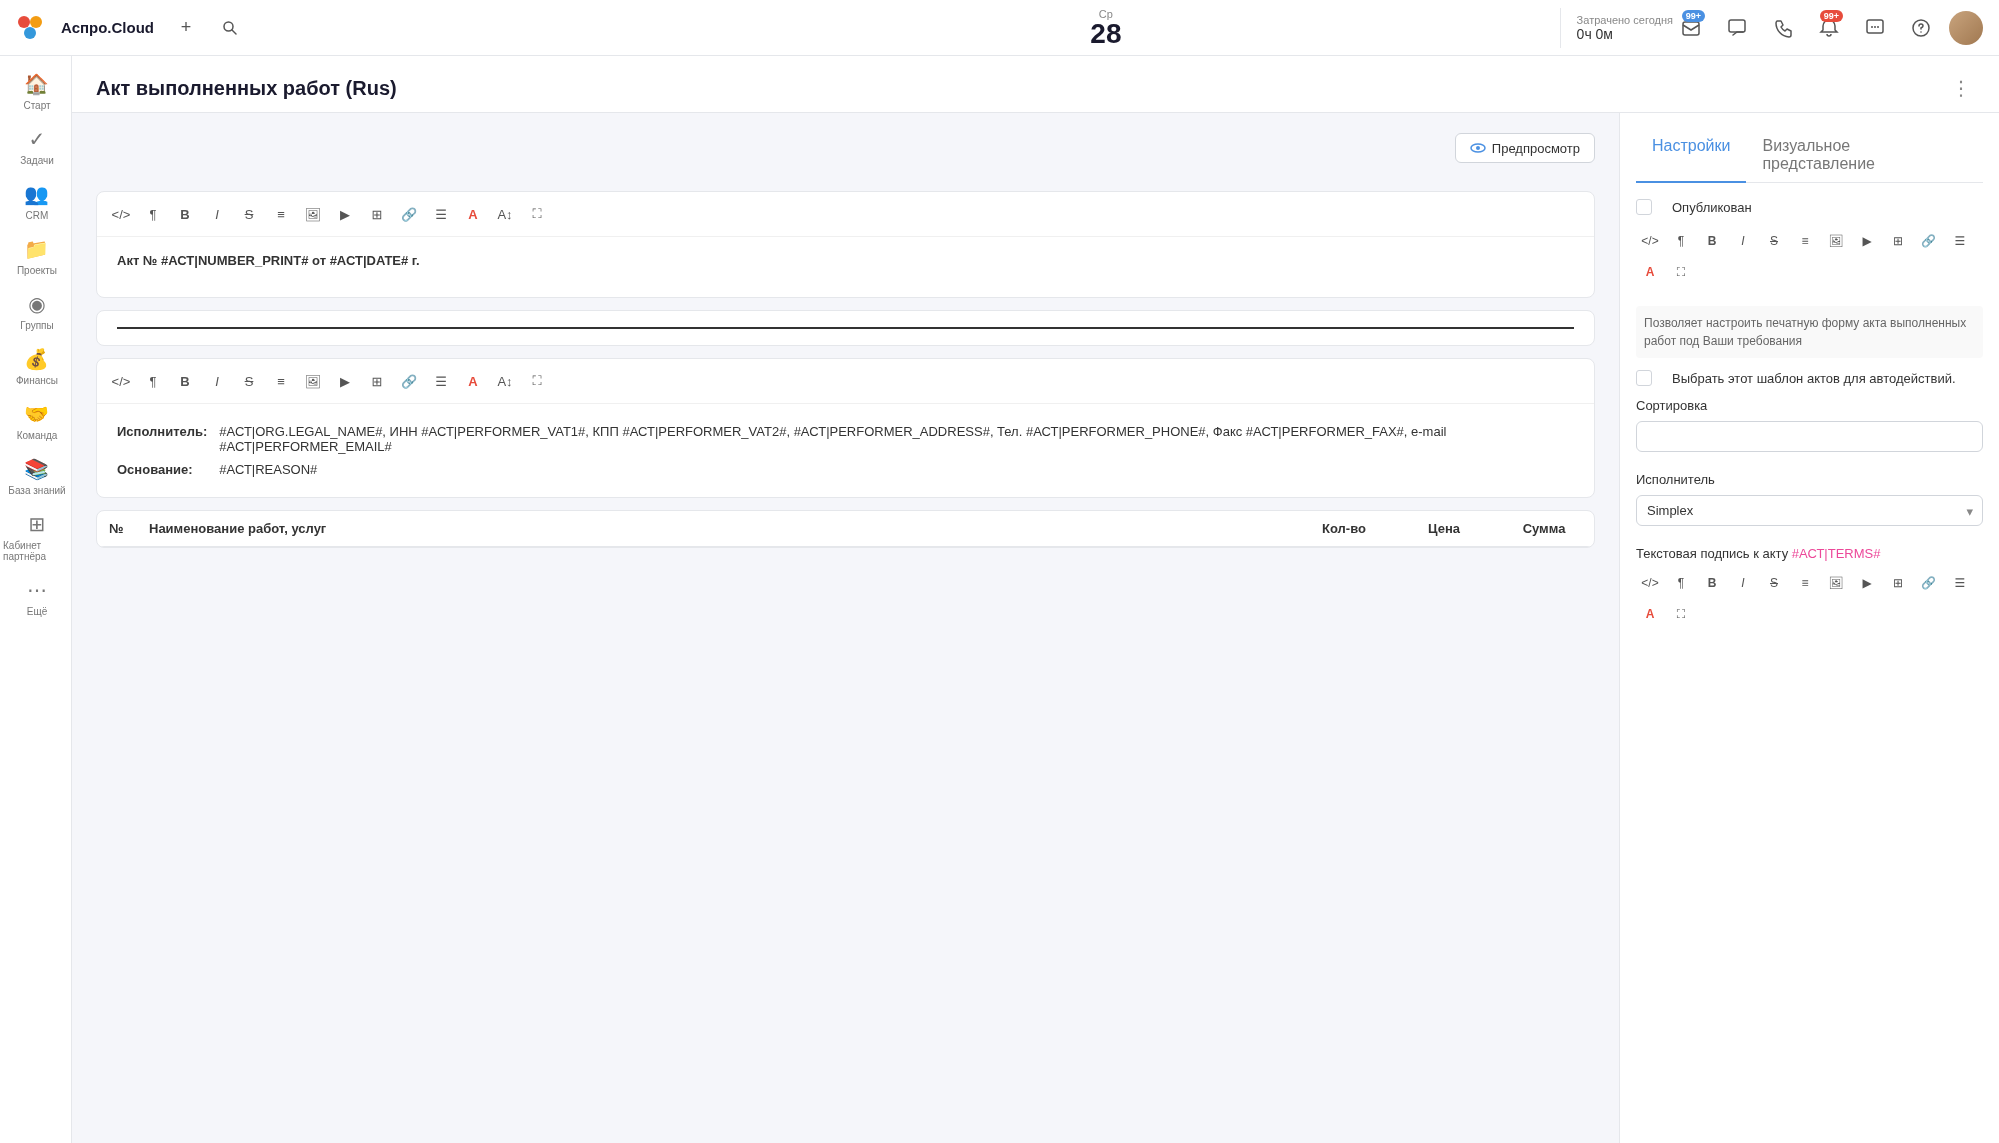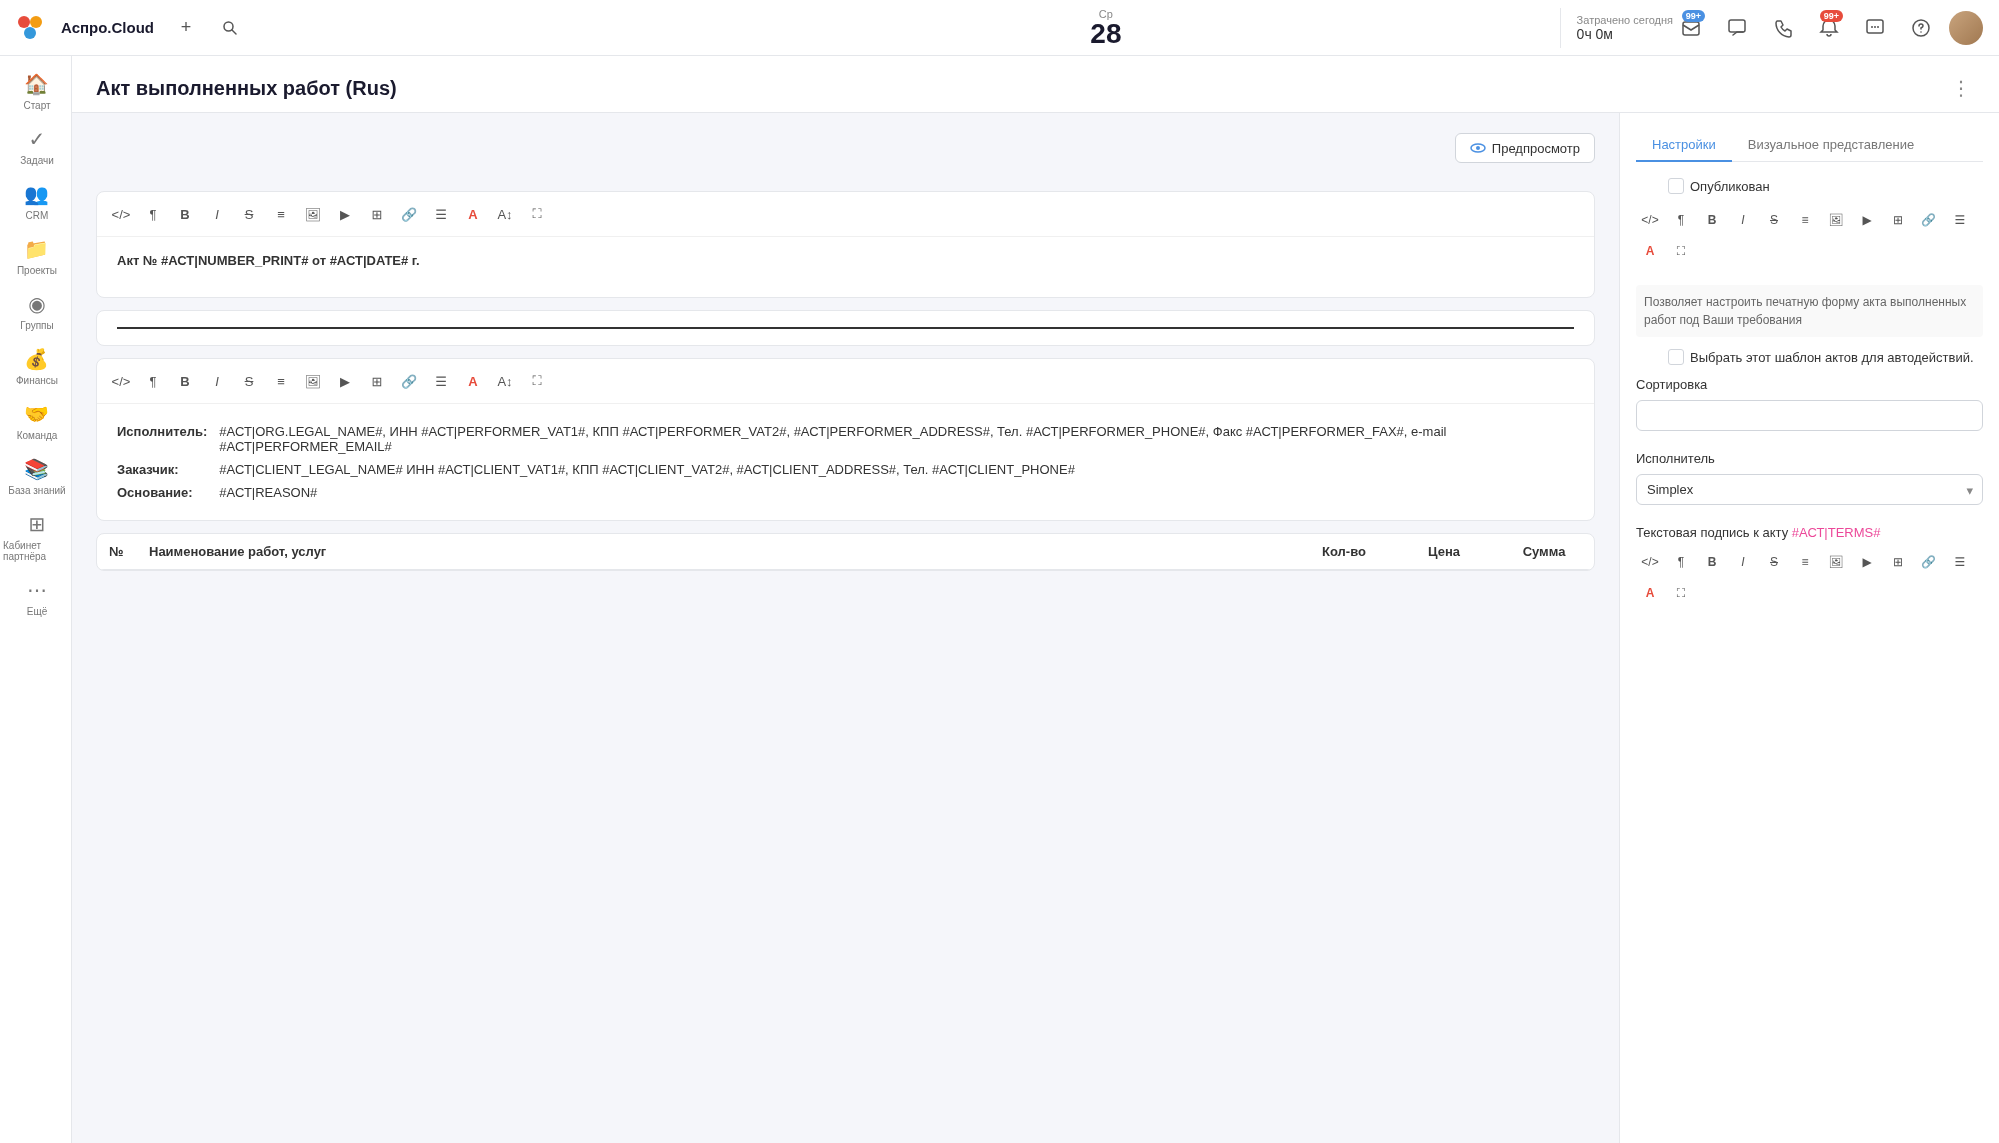--- a/index.html
+++ b/index.html
@@ -57,27 +57,27 @@
     .info-block .editor-content td { padding: 4px 8px 4px 0; vertical-align: top; font-size: 13px; }
     .info-block .editor-content td:first-child { font-weight: 600; white-space: nowrap; padding-right: 12px; }
 
     .table-block { background: #fff; border: 1px solid #e5e7eb; border-radius: 8px; overflow: hidden; }
     .table-block table { width: 100%; border-collapse: collapse; }
     .table-block th { padding: 10px 12px; text-align: left; font-weight: 600; border-bottom: 1px solid #e5e7eb; font-size: 13px; }
 
     
     .right-panel { width: 380px; background: #fff; border-left: 1px solid #e5e7eb; overflow-y: auto; padding: 16px; flex-shrink: 0; }
     .rp-tabs { display: flex; gap: 0; border-bottom: 1px solid #e5e7eb; margin-bottom: 16px; }
-    .rp-tab { padding: 8px 16px; font-size: 13px; cursor: pointer; color: #777; border-bottom: 2px solid transparent; margin-bottom: -1px; }
+    .rp-tab { padding: 8px 16px; font-size: 16px; cursor: pointer; color: #777; border-bottom: 2px solid transparent; margin-bottom: -1px; }
     .rp-tab.active { color: #4a90e2; border-bottom-color: #4a90e2; font-weight: 500; }
 
     .rp-section { margin-bottom: 20px; }
     .rp-label { font-size: 13px; font-weight: 500; color: #333; margin-bottom: 8px; }
     .rp-label-hint { color: #ec4899; font-weight: 400; }
-    .rp-checkbox-row { display: flex; align-items: center; gap: 6px; margin-bottom: 12px; margin-left: 32px; }
+    .rp-checkbox-row { display: flex; align-items: center; gap: 20px; margin-bottom: 12px; }
     .rp-checkbox { width: 16px; height: 16px; border: 1px solid #d1d5db; border-radius: 3px; cursor: pointer; background: #fff; flex-shrink: 0; }
 
     .rp-mini-toolbar { display: flex; flex-wrap: wrap; gap: 3px; margin-bottom: 8px; }
     .rp-mini-toolbar-btn { width: 28px; height: 28px; border: none; background: transparent; cursor: pointer; display: flex; align-items: center; justify-content: center; border-radius: 4px; color: #555; font-size: 12px; }
 
     .rp-description { font-size: 12px; color: #666; line-height: 1.5; padding: 8px; background: #f9f9f9; border-radius: 4px; margin-bottom: 12px; }
 
     .rp-select { width: 100%; border: 1px solid #d1d5db; border-radius: 6px; padding: 7px 10px; font-size: 13px; background: #fff; cursor: pointer; appearance: none; -webkit-appearance: none; color: #333; }
     .rp-select-wrap { position: relative; }
     .rp-select-wrap::after { content: '▾'; position: absolute; right: 10px; top: 50%; transform: translateY(-50%); color: #888; pointer-events: none; }
@@ -281,24 +281,20 @@
             <button class="toolbar-btn" style="font-weight:700;color:#e74c3c;">A</button>
             <button class="toolbar-btn">A↕</button>
             <button class="toolbar-btn">⛶</button>
           </div>
           <div class="editor-content">
             <table>
               <tbody>
                   <tr>
                 <td>Исполнитель:</td>
                 <td>#АСТ|ORG.LEGAL_NAME#, ИНН #АСТ|PERFORMER_VAT1#, КПП #АСТ|PERFORMER_VAT2#, #АСТ|PERFORMER_ADDRESS#, Тел. #АСТ|PERFORMER_PHONE#, Факс #АСТ|PERFORMER_FAX#, e-mail #АСТ|PERFORMER_EMAIL#</td>
-              </tr>
-              <tr>
-                <td>Заказчик:</td>
-                <td>#АСТ|CLIENT_LEGAL_NAME# ИНН #АСТ|CLIENT_VAT1#, КПП #АСТ|CLIENT_VAT2#, #АСТ|CLIENT_ADDRESS#, Тел. #АСТ|CLIENT_PHONE#</td>
               </tr>
               <tr>
                 <td>Основание:</td>
                 <td>#АСТ|REASON#</td>
               </tr>
             </tbody>
               </table>
           </div>
         </div>
 

